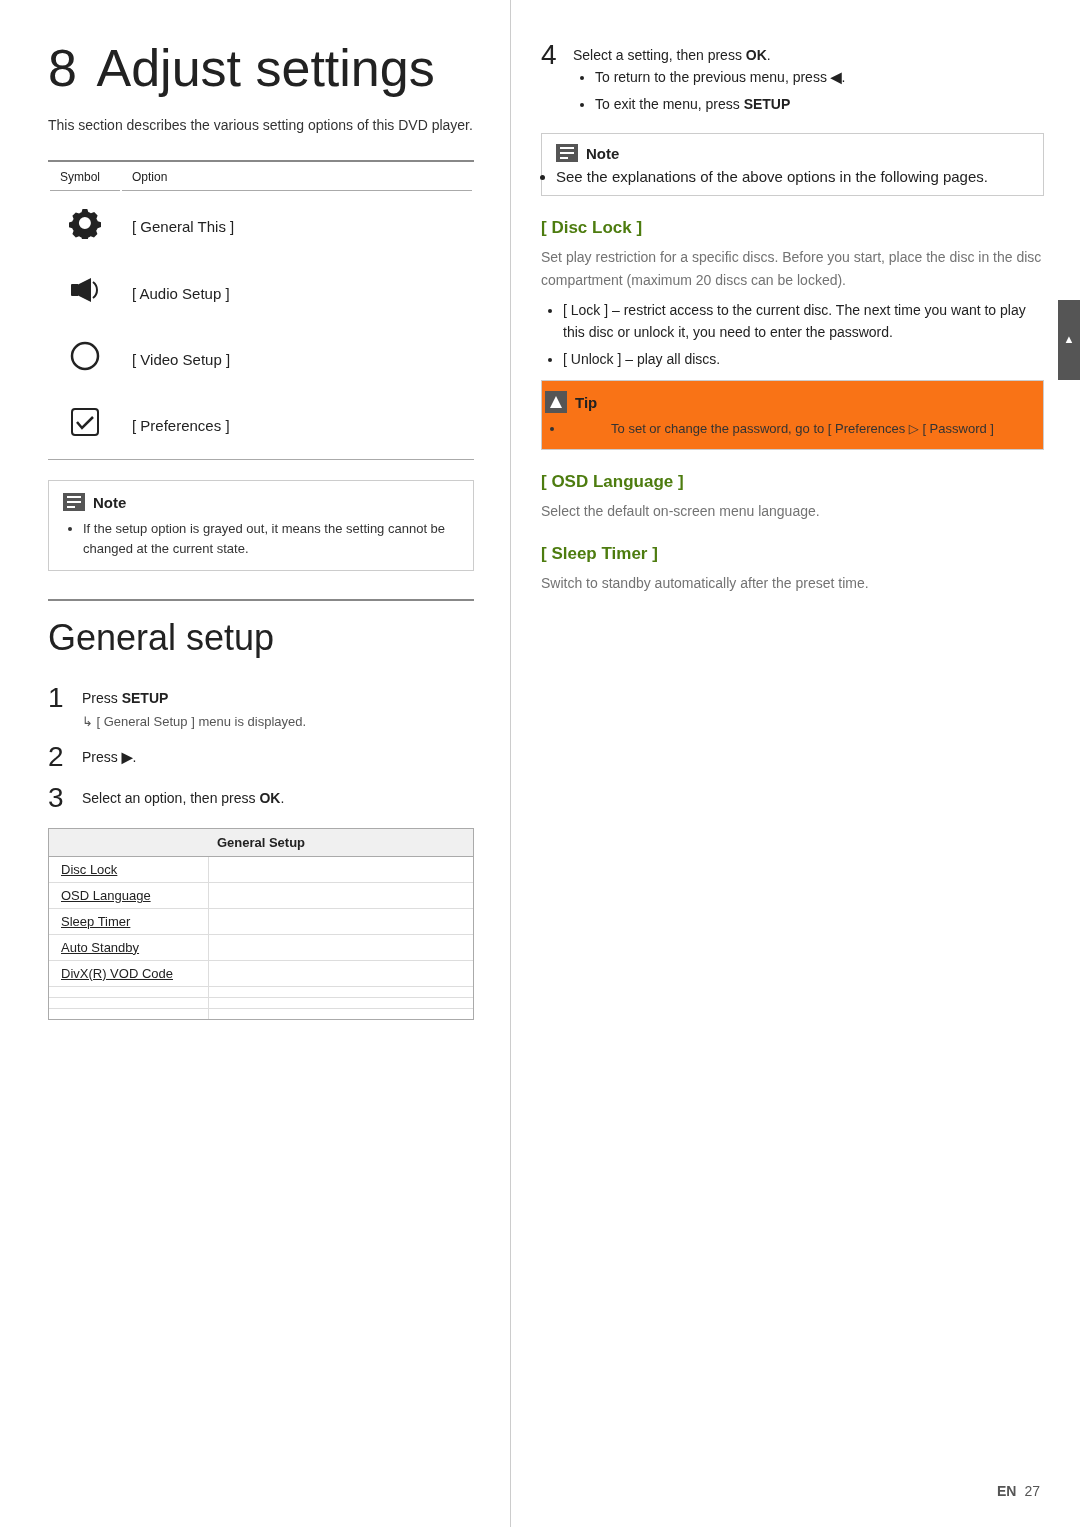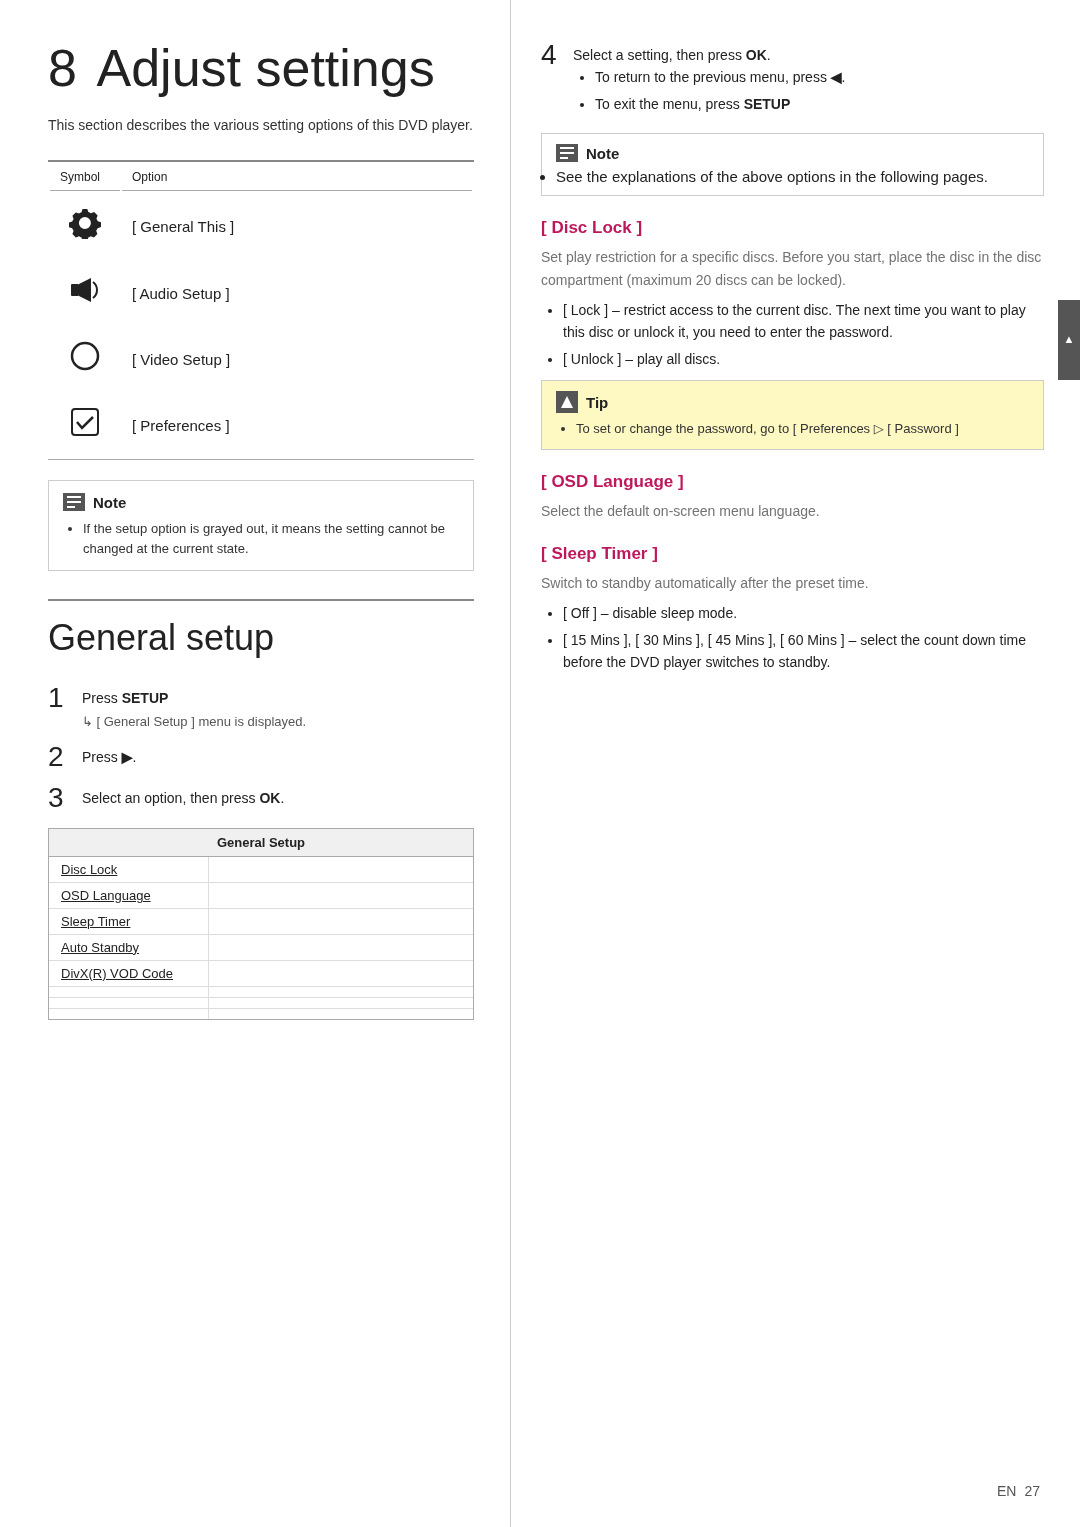--- a/index.html
+++ b/index.html
@@ -274,36 +274,37 @@
       gap: 8px;
       margin-bottom: 6px;
     }
 
     
     .sub-section-title {
       font-size: 17px;
       font-weight: bold;
       margin-bottom: 8px;
       margin-top: 22px;
-      color: #be185d;
+      color: #4d7c0f;
     }
 
     .sub-section-body {
       font-size: 14px;
       line-height: 1.6;
       color: #737373;
       margin-bottom: 8px;
     }
 
     
     .tip-box {
       border: 1px solid #ccc;
-      padding: 10px 14px;
+      padding: 10px 3px;
       margin: 10px 0 18px 0;
-      background: #fef9c3;
+      background: #f97316;
+      text-align: center;
     }
     .tip-box .tip-header {
       display: flex;
       align-items: center;
       gap: 8px;
       margin-bottom: 6px;
     }
     .tip-icon {
       width: 22px;
       height: 22px;
@@ -332,21 +333,21 @@
       position: absolute;
       bottom: 28px;
       right: 40px;
       font-size: 14px;
       color: #555;
       display: flex;
       align-items: center;
       gap: 8px;
     }
     .page-footer .lang {
-      font-weight: normal;
+      font-weight: bold;
     }
 
     .ok-text { font-weight: bold; }
     .setup-text { font-weight: bold; }
   </style>
 </head>
 <body>
 
 <div class="page-container">
 
@@ -544,24 +545,20 @@
     </div>
 
     <div>
       <div class="sub-section-title">[ OSD Language ]</div>
       <p class="sub-section-body">Select the default on-screen menu language.</p>
     </div>
 
     <div>
       <div class="sub-section-title">[ Sleep Timer ]</div>
       <p class="sub-section-body">Switch to standby automatically after the preset time.</p>
-      <ul class="bullet-list">
-        <li>[ Off ] – disable sleep mode.</li>
-        <li>[ 15 Mins ], [ 30 Mins ], [ 45 Mins ], [ 60 Mins ] – select the count down time before the DVD player switches to standby.</li>
-      </ul>
     </div>
 
     <div class="page-footer">
       <span class="lang">EN</span>
       <span>27</span>
     </div>
 
   </div>
 </div>
 

